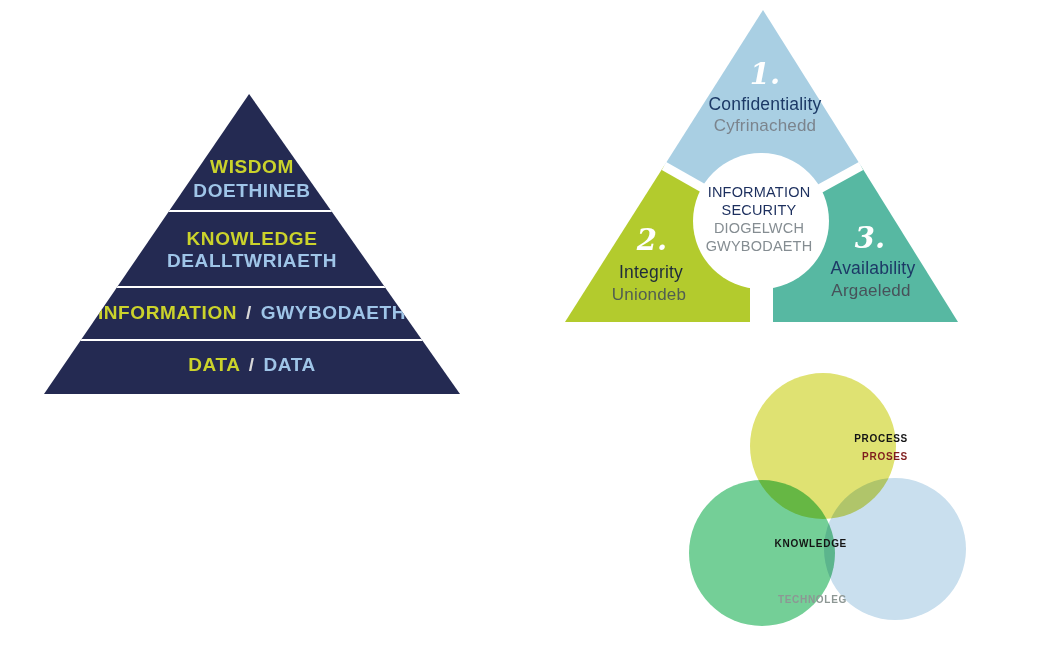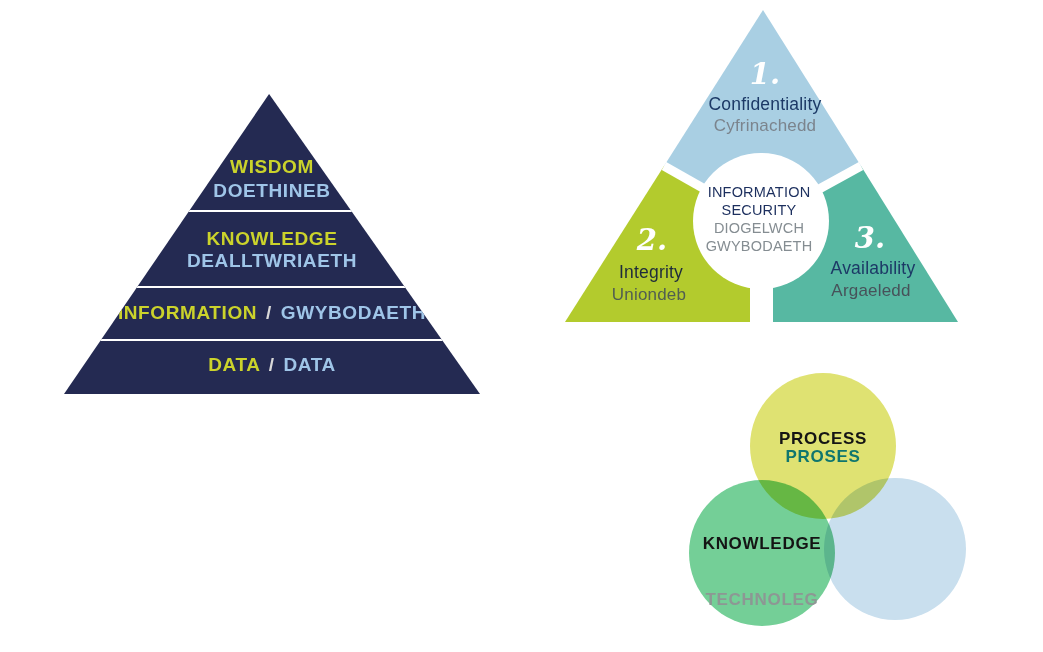--- a/index.html
+++ b/index.html
@@ -4,21 +4,21 @@
 <style>
   html,body{margin:0;padding:0;}
   body{
     width:1043px;height:652px;position:relative;overflow:hidden;
     background:#ffffff;
     font-family:"Liberation Sans",sans-serif;
   }
 
   
   .pyramid{
-    position:absolute;left:64px;top:94px;width:416px;height:300px;
+    position:absolute;left:44px;top:94px;width:416px;height:300px;
     background:#242a52;
     clip-path:polygon(49.3% 0%,0% 100%,100% 100%);
   }
   .pyr-sep{position:absolute;left:0;width:100%;height:2px;background:#ffffff;}
   .sep1{top:116px;} .sep2{top:192px;} .sep3{top:245px;}
   .prow{position:absolute;left:0;width:100%;text-align:center;
         font-weight:bold;font-size:19px;line-height:21px;letter-spacing:0.6px;}
   .pyr-en{color:#cbd32b;}
   .pyr-cy{color:#9fc5e8;}
   .pyr-slash{color:#d9d9d9;padding:0 3px;}
@@ -37,25 +37,25 @@
   .cia-cy-teal{font-size:17px;fill:#47525a;letter-spacing:0.2px;}
   .cia-center-en{font-size:14.5px;fill:#1c2f5e;letter-spacing:0.2px;}
   .cia-center-cy{font-size:14.5px;fill:#858d92;letter-spacing:0.2px;}
 
   
   .venn{position:absolute;left:0;top:0;width:1043px;height:652px;pointer-events:none;}
   .vcircle{position:absolute;border-radius:50%;mix-blend-mode:multiply;}
   .v-process{left:750px;top:373px;width:146px;height:146px;background:#dfe272;}
   .v-technology{left:689px;top:480px;width:146px;height:146px;background:#74cf97;}
   .v-people{left:824px;top:478px;width:142px;height:142px;background:#c9dfee;}
-  .vlabel{position:absolute;width:170px;text-align:center;
-          font-weight:bold;font-size:17px;line-height:18px;letter-spacing:0.7px;}
+  .vlabel{position:absolute;width:170px;text-align:right;
+          font-weight:bold;font-size:10px;line-height:18px;letter-spacing:0.7px;}
   .vlabel .en{color:#141414;}
   .vlabel .cy{font-weight:bold;}
-  .l-process{left:738px;top:430px;} .l-process .cy{color:#0f766e;}
+  .l-process{left:738px;top:430px;} .l-process .cy{color:#7f1d1d;}
   .l-technology{left:677px;top:535px;} .l-technology .cy{color:#8d9794;margin-top:38px;}
   .l-people{left:797px;top:531px;} .l-people .cy{color:#9ba8b4;}
 </style>
 </head>
 <body>
 
 <div class="pyramid">
   <div class="pyr-sep sep1"></div>
   <div class="pyr-sep sep2"></div>
   <div class="pyr-sep sep3"></div>

